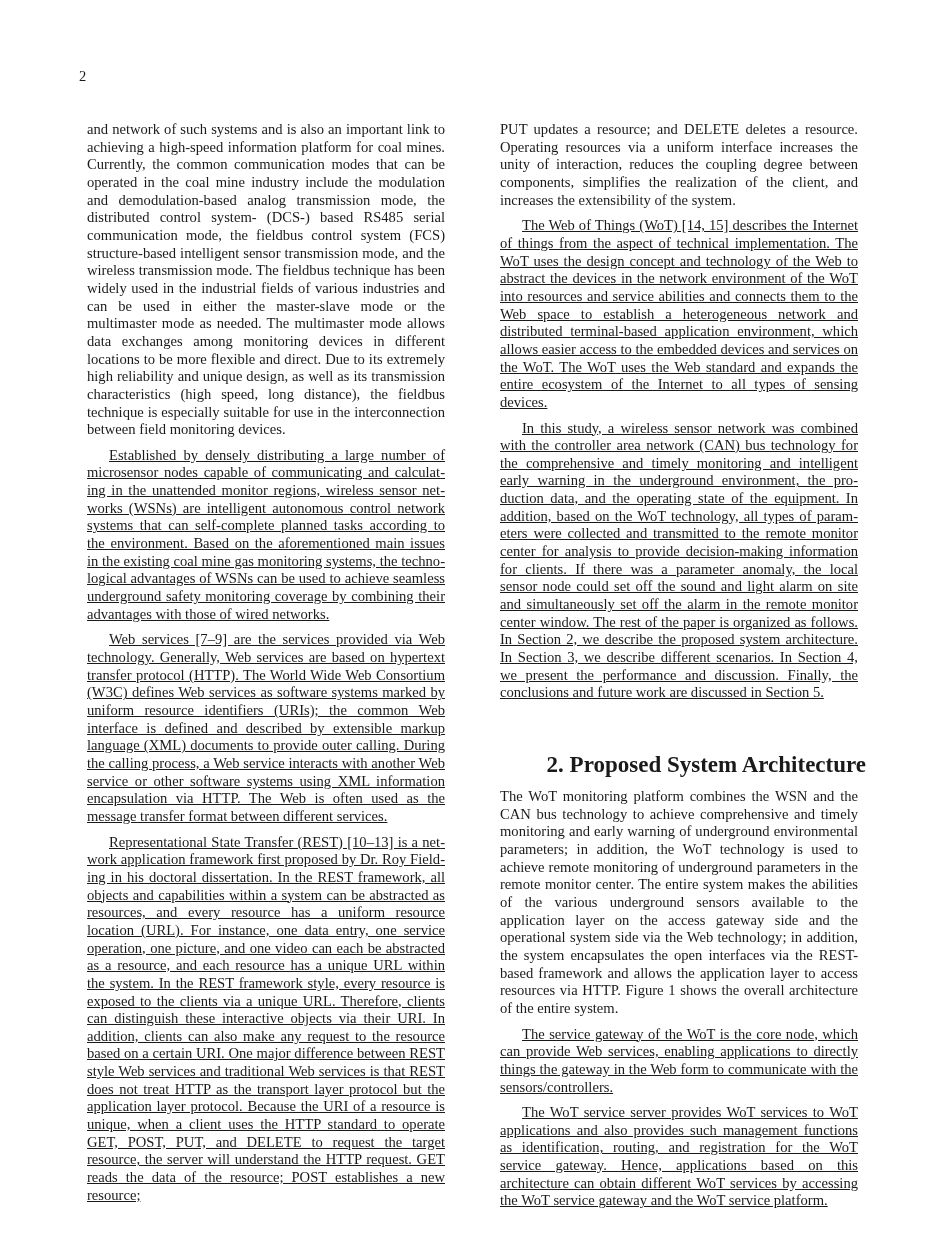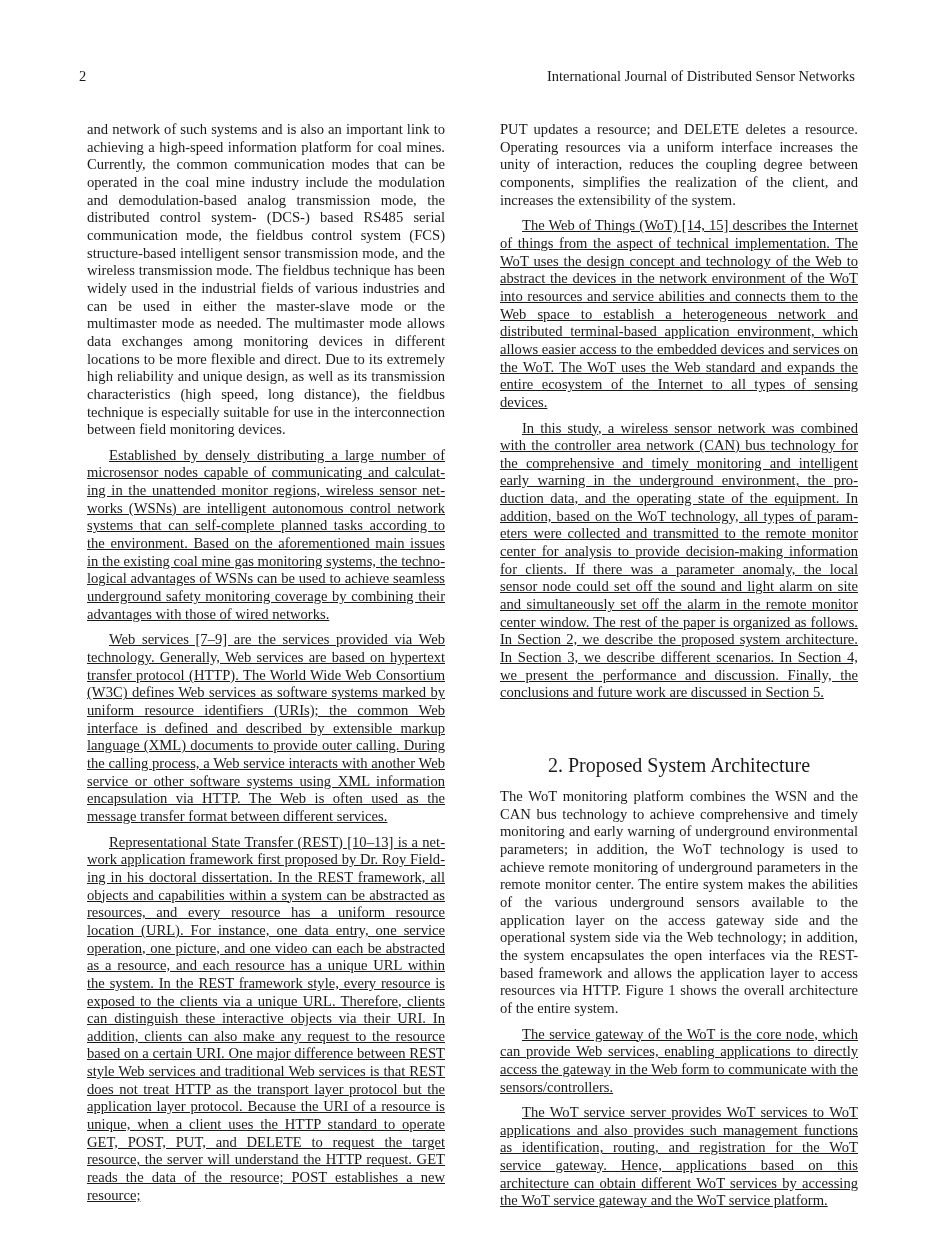--- a/index.html
+++ b/index.html
@@ -8,39 +8,38 @@
   .header { position: absolute; top: 66px; left: 79px; width: 776px; height: 20px;
             font-size: 14.5px; line-height: 20px; }
   .page-number { position: absolute; left: 0; top: 0; }
   .journal-title { position: absolute; right: 0; top: 0; }
   .col { position: absolute; top: 113px; width: 374px; font-size: 14.6px; line-height: 17.65px;
          text-align: justify; hyphens: manual; }
   .col.left { left: 79px; }
   .col.right { left: 492px; }
   p { margin: 8px; text-indent: 0; }
   p.indent { text-indent: 22px; text-decoration: underline; }
-  .section-heading { font-weight: normal; font-size: 20px; line-height: 22px; margin: 52px 0 12px 0;
-                     text-align: center; }
+  .section-heading { font-weight: bold; font-size: 23px; line-height: 22px; margin: 52px 0 12px 0;
+                     text-align: right; }
 </style>
 </head>
 <body>
 
 <div class="header">
   <span class="page-number">2</span>
-  <span class="journal-title">International Journal of Distributed Sensor Networks</span>
 </div>
 
 <div class="col left">
   <p>and network of such systems and is also an important link to achieving a high-speed information platform for coal mines. Currently, the common communication modes that can be operated in the coal mine industry include the modulation and demodulation-based analog transmission mode, the distributed control system- (DCS-) based RS485 serial communication mode, the fieldbus control system (FCS) structure-based intelligent sensor transmission mode, and the wireless transmission mode. The fieldbus technique has been widely used in the industrial fields of various industries and can be used in either the master-slave mode or the multimaster mode as needed. The multimaster mode allows data exchanges among monitoring devices in different locations to be more flexible and direct. Due to its extremely high reliability and unique design, as well as its transmis­sion characteristics (high speed, long distance), the fieldbus technique is especially suitable for use in the interconnection between field monitoring devices.</p>
   <p class="indent">Established by densely distributing a large number of microsensor nodes capable of communicating and calculat­ing in the unattended monitor regions, wireless sensor net­works (WSNs) are intelligent autonomous control network systems that can self-complete planned tasks according to the environment. Based on the aforementioned main issues in the existing coal mine gas monitoring systems, the techno­logical advantages of WSNs can be used to achieve seamless underground safety monitoring coverage by combining their advantages with those of wired networks.</p>
   <p class="indent">Web services [7–9] are the services provided via Web technology. Generally, Web services are based on hypertext transfer protocol (HTTP). The World Wide Web Consortium (W3C) defines Web services as software systems marked by uniform resource identifiers (URIs); the common Web interface is defined and described by extensible markup language (XML) documents to provide outer calling. During the calling process, a Web service interacts with another Web service or other software systems using XML information encapsulation via HTTP. The Web is often used as the message transfer format between different services.</p>
   <p class="indent">Representational State Transfer (REST) [10–13] is a net­work application framework first proposed by Dr. Roy Field­ing in his doctoral dissertation. In the REST framework, all objects and capabilities within a system can be abstracted as resources, and every resource has a uniform resource location (URL). For instance, one data entry, one service operation, one picture, and one video can each be abstracted as a resource, and each resource has a unique URL within the system. In the REST framework style, every resource is exposed to the clients via a unique URL. Therefore, clients can distinguish these interactive objects via their URI. In addition, clients can also make any request to the resource based on a certain URI. One major difference between REST style Web services and traditional Web services is that REST does not treat HTTP as the transport layer protocol but the application layer protocol. Because the URI of a resource is unique, when a client uses the HTTP standard to operate GET, POST, PUT, and DELETE to request the target resource, the server will understand the HTTP request. GET reads the data of the resource; POST establishes a new resource;</p>
 </div>
 
 <div class="col right">
   <p>PUT updates a resource; and DELETE deletes a resource. Operating resources via a uniform interface increases the unity of interaction, reduces the coupling degree between components, simplifies the realization of the client, and increases the extensibility of the system.</p>
   <p class="indent">The Web of Things (WoT) [14, 15] describes the Internet of things from the aspect of technical implementation. The WoT uses the design concept and technology of the Web to abstract the devices in the network environment of the WoT into resources and service abilities and connects them to the Web space to establish a heterogeneous network and distributed terminal-based application environment, which allows easier access to the embedded devices and services on the WoT. The WoT uses the Web standard and expands the entire ecosystem of the Internet to all types of sensing devices.</p>
   <p class="indent">In this study, a wireless sensor network was combined with the controller area network (CAN) bus technology for the comprehensive and timely monitoring and intelligent early warning in the underground environment, the pro­duction data, and the operating state of the equipment. In addition, based on the WoT technology, all types of param­eters were collected and transmitted to the remote monitor center for analysis to provide decision-making information for clients. If there was a parameter anomaly, the local sensor node could set off the sound and light alarm on site and simultaneously set off the alarm in the remote monitor center window. The rest of the paper is organized as follows. In Section 2, we describe the proposed system architecture. In Section 3, we describe different scenarios. In Section 4, we present the performance and discussion. Finally, the conclusions and future work are discussed in Section 5.</p>
   <h2 class="section-heading">2. Proposed System Architecture</h2>
   <p>The WoT monitoring platform combines the WSN and the CAN bus technology to achieve comprehensive and timely monitoring and early warning of underground environmen­tal parameters; in addition, the WoT technology is used to achieve remote monitoring of underground parameters in the remote monitor center. The entire system makes the abilities of the various underground sensors available to the application layer on the access gateway side and the operational system side via the Web technology; in addition, the system encapsulates the open interfaces via the REST-based framework and allows the application layer to access resources via HTTP. Figure 1 shows the overall architecture of the entire system.</p>
-  <p class="indent">The service gateway of the WoT is the core node, which can provide Web services, enabling applications to directly access the gateway in the Web form to communicate with the sensors/controllers.</p>
+  <p class="indent">The service gateway of the WoT is the core node, which can provide Web services, enabling applications to directly things the gateway in the Web form to communicate with the sensors/controllers.</p>
   <p class="indent">The WoT service server provides WoT services to WoT applications and also provides such management functions as identification, routing, and registration for the WoT service gateway. Hence, applications based on this architecture can obtain different WoT services by accessing the WoT service gateway and the WoT service platform.</p>
 </div>
 
 </body></html>

